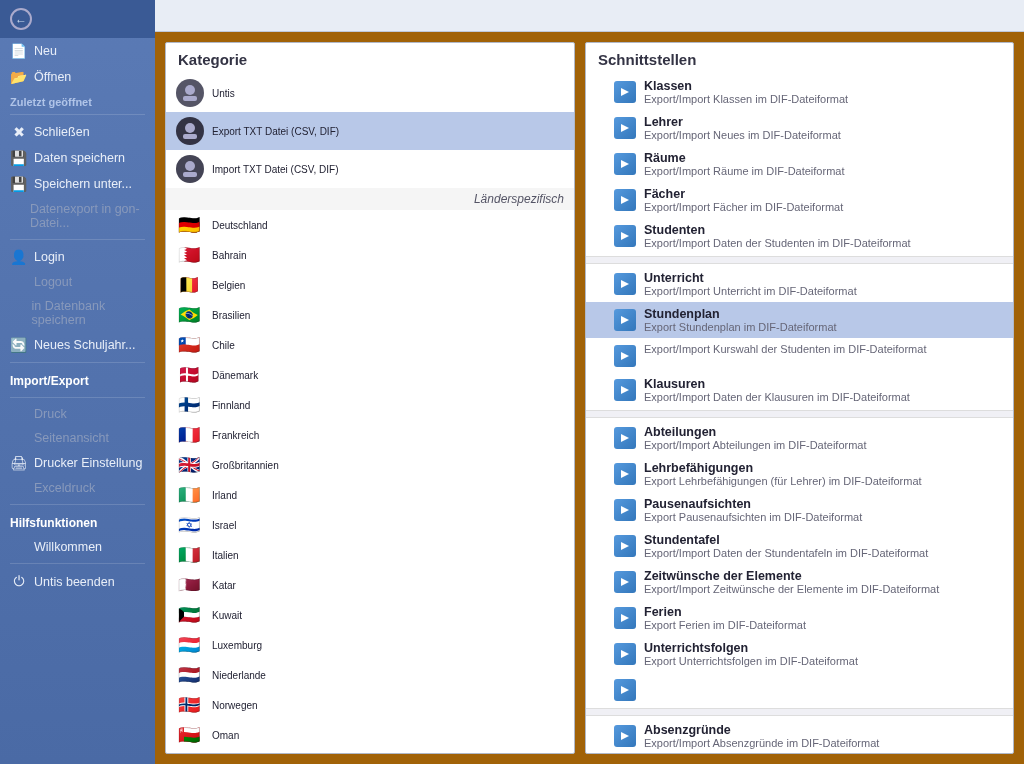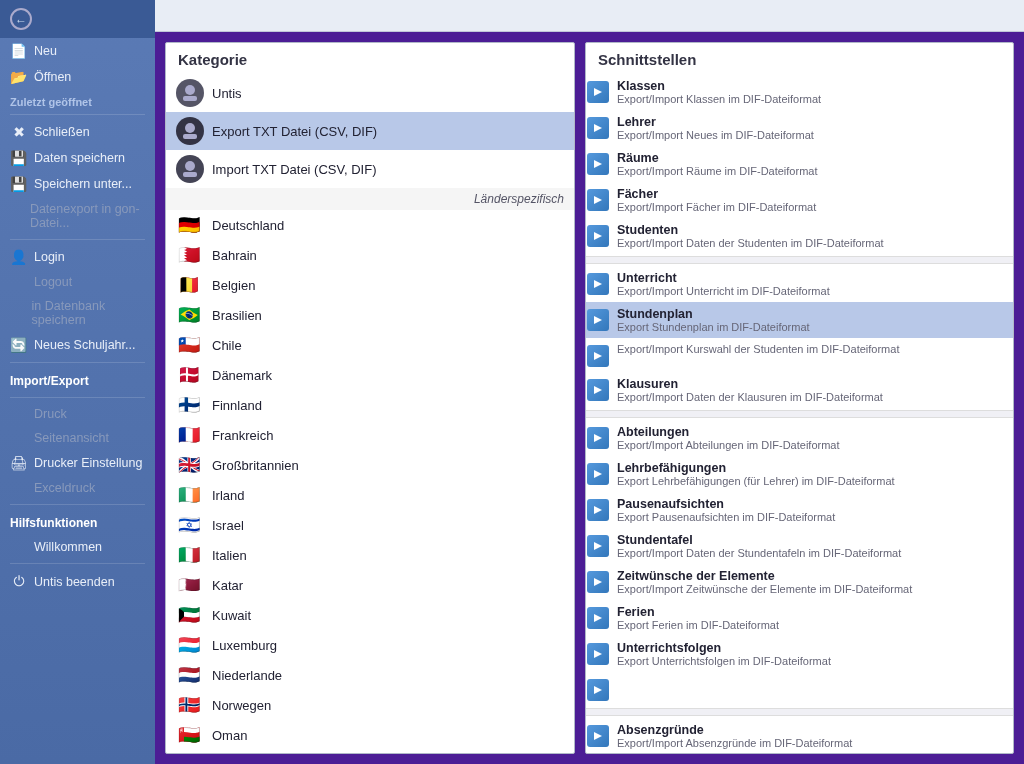--- a/index.html
+++ b/index.html
@@ -54,21 +54,21 @@
       color: #fff;
       font-weight: bold;
       margin-top: 2px;
     }
 
     
     #main {
       flex: 1;
       display: flex;
       flex-direction: column;
-      background: #4c1d95;
+      background: #a16207;
     }
     #top-bar {
       background: #e8edf5;
       height: 32px;
       display: flex;
       align-items: center;
       padding: 0 15px;
       border-bottom: 1px solid #c0c8d8;
     }
     #content-area {
@@ -122,21 +122,21 @@
     .cat-icon {
       width: 28px; height: 28px;
       border-radius: 50%;
       background: #667;
       display: flex; align-items: center; justify-content: center;
       font-size: 14px;
       flex-shrink: 0;
       overflow: hidden;
     }
     .cat-label {
-      font-size: 13px;
+      font-size: 10px;
       color: #223;
     }
     .cat-section-label {
       padding: 4px 10px;
       font-size: 12px;
       color: #556;
       background: #f5f5f5;
       font-style: italic;
       text-align: right;
     }
@@ -154,21 +154,21 @@
       flex: 1;
       overflow-y: auto;
     }
     .ss-scroll::-webkit-scrollbar { width: 12px; }
     .ss-scroll::-webkit-scrollbar-track { background: #e8e8e8; }
     .ss-scroll::-webkit-scrollbar-thumb { background: #a0a8b8; border-radius: 2px; }
 
     .ss-item {
       display: flex;
       align-items: flex-start;
-      padding: 5px 1px;
+      padding: 5px 28px;
       cursor: pointer;
       gap: 8px;
       border-bottom: none;
     }
     .ss-item.selected { background: #b8c8e8; }
     .ss-arrow {
       width: 22px; height: 22px;
       background: linear-gradient(135deg, #5599dd, #3377bb);
       border-radius: 3px;
       display: flex; align-items: center; justify-content: center;

